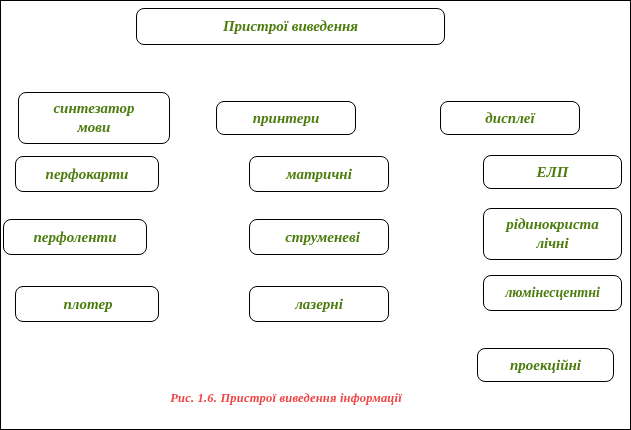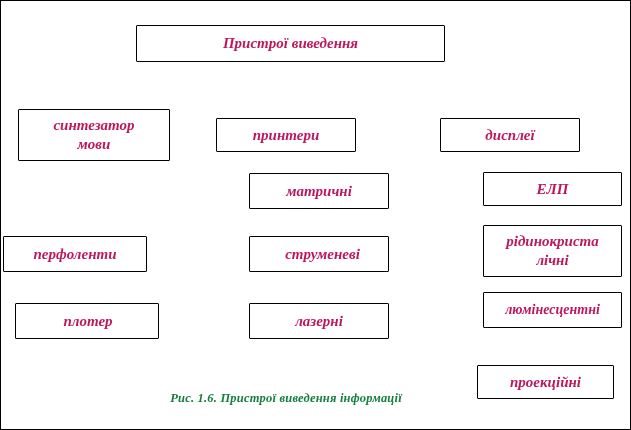--- a/index.html
+++ b/index.html
@@ -14,33 +14,32 @@
     box-sizing: border-box;
     border: 1px solid #000000;
     background: #ffffff;
     font-family: "Liberation Serif", serif;
     overflow: hidden;
   }
   .box {
     position: absolute;
     box-sizing: border-box;
     border: 1px solid #000000;
-    border-radius: 1px;
+    border-radius: 8px;
     background: #ffffff;
-    color: #be185d;
+    color: #4d7c0f;
     display: flex;
     align-items: center;
     justify-content: center;
     text-align: center;
     font-style: italic;
     font-weight: bold;
     font-size: 15px;
     line-height: 1.25;
     padding: 2px 6px;
-    margin-top: 17px;
   }
   .narrow-text { padding: 18px 26px; }
 
   
   #b-root        { left: 135px; top: 7px;   width: 309px; height: 37px; font-size: 15px; }
 
   
   #b-speech      { left: 17px;  top: 91px;  width: 152px; height: 52px; }
   #b-punchcards  { left: 14px;  top: 155px; width: 144px; height: 36px; }
   #b-punchtapes  { left: 2px;  top: 218px; width: 144px; height: 36px; font-style: italic; }
@@ -61,33 +60,34 @@
 
   .caption {
     position: absolute;
     left: 0;
     top: 390px;
     width: 570px;
     text-align: center;
     font-style: italic;
     font-weight: bold;
     font-size: 12.5px;
-    color: #15803d;
+    color: #ef4444;
     letter-spacing: 0.2px;
     filter: blur(0.3px);
   }
 </style>
 </head>
 <body>
 
 <div class="canvas">
 
   <div class="box" id="b-root">Пристрої виведення</div>
 
   <div class="box narrow-text" id="b-speech">синтезатор мови</div>
+  <div class="box" id="b-punchcards">перфокарти</div>
   <div class="box" id="b-punchtapes">перфоленти</div>
   <div class="box" id="b-plotter">плотер</div>
 
   <div class="box" id="b-printers">принтери</div>
   <div class="box" id="b-matrix">матричні</div>
   <div class="box" id="b-inkjet">струменеві</div>
   <div class="box" id="b-displays">дисплеї</div>
 
   <div class="box" id="b-laser">лазерні</div>
   <div class="box" id="b-crt">ЕЛП</div>

